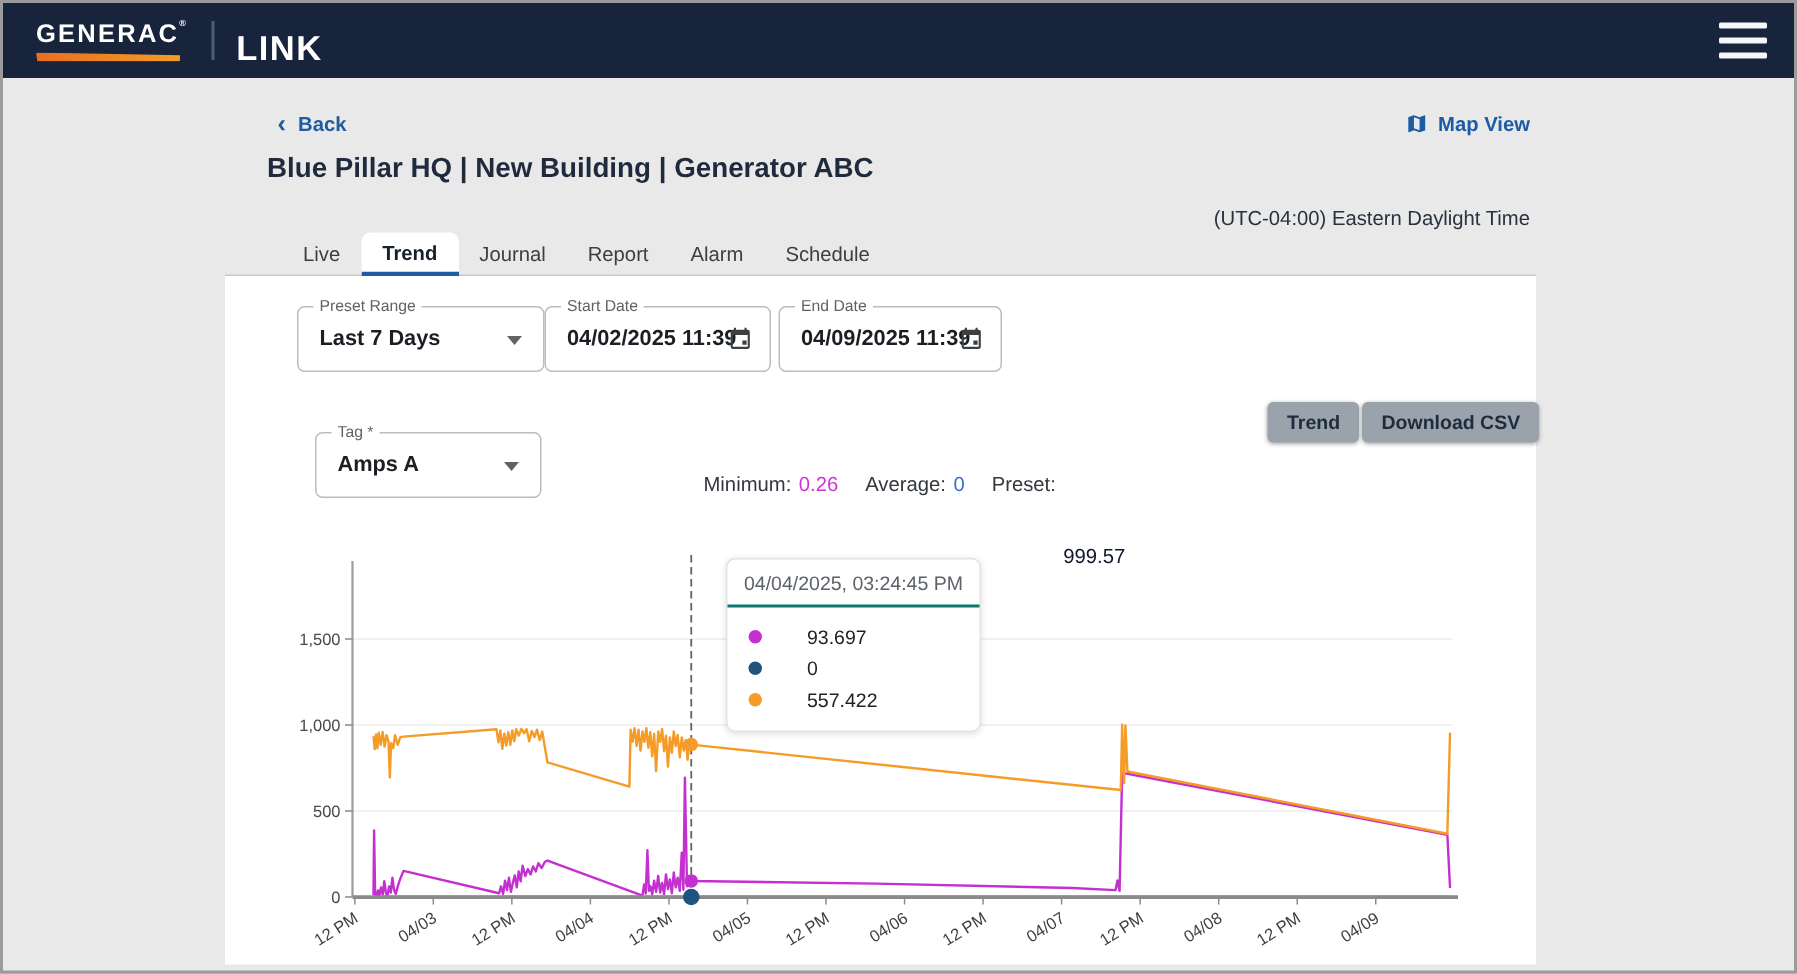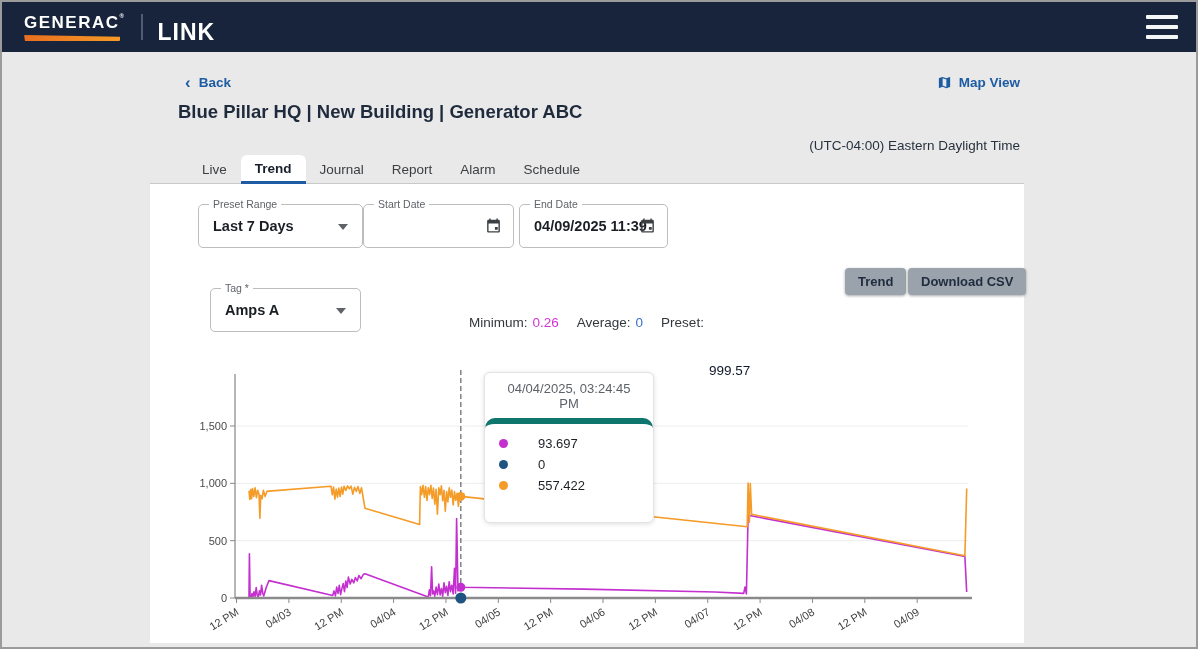--- a/index.html
+++ b/index.html
@@ -68,22 +68,22 @@
   .stats .pair { display:flex; gap:5px; }
   .stat-min { color:#d233d6; } .stat-avg { color:#3c6ec6; } .stat-max { color:#0f172a;margin-top:48px; }
 
   
   .chart-svg { position:absolute; left:175px; top:360px; }
 
   
   .tooltip { position:absolute; left:482px; top:370px; width:170px; background:#fff;
              border:1px solid #e3e3e3; border-radius:6px; box-shadow:0 1px 5px rgba(0,0,0,.13);
              font-size:13px; }
-  .tooltip .t-title { text-align:center; color:#5c6267; padding:8px 16px 7px; }
-  .tooltip .t-body { border-top:6px solid #0f766e; padding:9px 14px 26px;border-radius:10px; }
+  .tooltip .t-title { text-align:center; color:#5c6267; padding:8px 1px 7px; }
+  .tooltip .t-body { border-top:2px solid #0f766e; padding:9px 14px 10px; }
   .t-row { display:flex; align-items:center; height:21px; }
   .t-dot { width:9px; height:9px; border-radius:50%; flex:0 0 auto; }
   .t-val { margin-left:30px; color:#1d2125; }
 </style>
 </head>
 <body>
 
 <div class="screen">
 
   <div class="navbar">
@@ -126,20 +126,21 @@
       <div class="tab">Schedule</div>
     </div>
 
   <div class="field" id="field-preset">
     <span class="flabel">Preset Range</span>
     <span class="fvalue">Last 7 Days</span>
     <span class="caret"></span>
   </div>
   <div class="field" id="field-start">
     <span class="flabel">Start Date</span>
+    <span class="fvalue">04/02/2025 11:39</span>
     <svg class="cal-icon" width="17" height="17" viewBox="0 0 24 24">
       <path fill="#3c4043" d="M19 4h-1V2h-2v2H8V2H6v2H5c-1.1 0-2 .9-2 2v14c0 1.1.9 2 2 2h14c1.1 0 2-.9 2-2V6c0-1.1-.9-2-2-2zm0 16H5V9h14v11zm-5-6h4v4h-4v-4z"></path>
     </svg>
   </div>
   <div class="field" id="field-end">
     <span class="flabel">End Date</span>
     <span class="fvalue">04/09/2025 11:39</span>
     <svg class="cal-icon" width="17" height="17" viewBox="0 0 24 24">
       <path fill="#3c4043" d="M19 4h-1V2h-2v2H8V2H6v2H5c-1.1 0-2 .9-2 2v14c0 1.1.9 2 2 2h14c1.1 0 2-.9 2-2V6c0-1.1-.9-2-2-2zm0 16H5V9h14v11zm-5-6h4v4h-4v-4z"></path>
     </svg>

